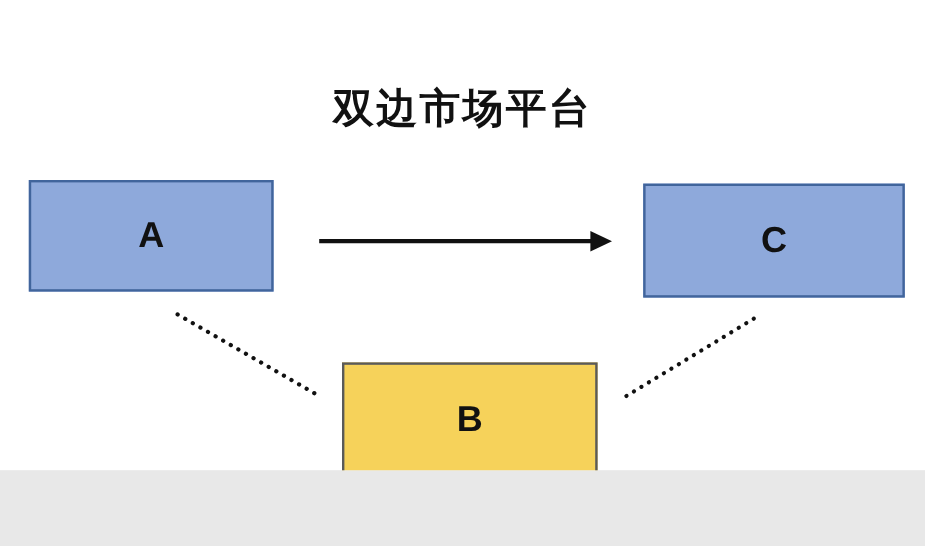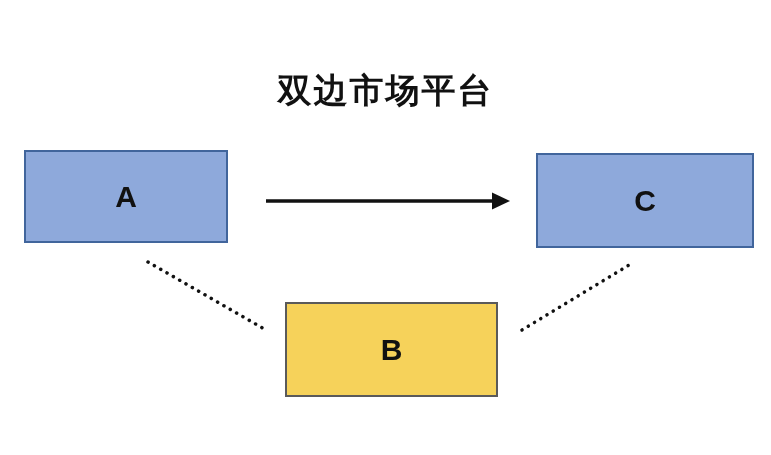--- a/index.html
+++ b/index.html
@@ -9,21 +9,21 @@
     --box-yellow-border:#5a5a5a;
     --line:#111111;
     --text:#111111;
     --background:#ffffff;
   }
   * { margin:0; padding:0; box-sizing:border-box; }
   html,body { background:#e8e8e8; }
   body { font-family:"Liberation Sans","DejaVu Sans",sans-serif; }
   .canvas {
     position:relative;
-    width:771px; height:455px;
+    width:771px; height:392px;
     background:var(--background);
     overflow:hidden;
     margin:0 auto;
   }
   .diagram-title {
     position:absolute;
     left:0; top:68px; width:100%;
     text-align:center;
     font-size:34px;
     font-weight:bold;

